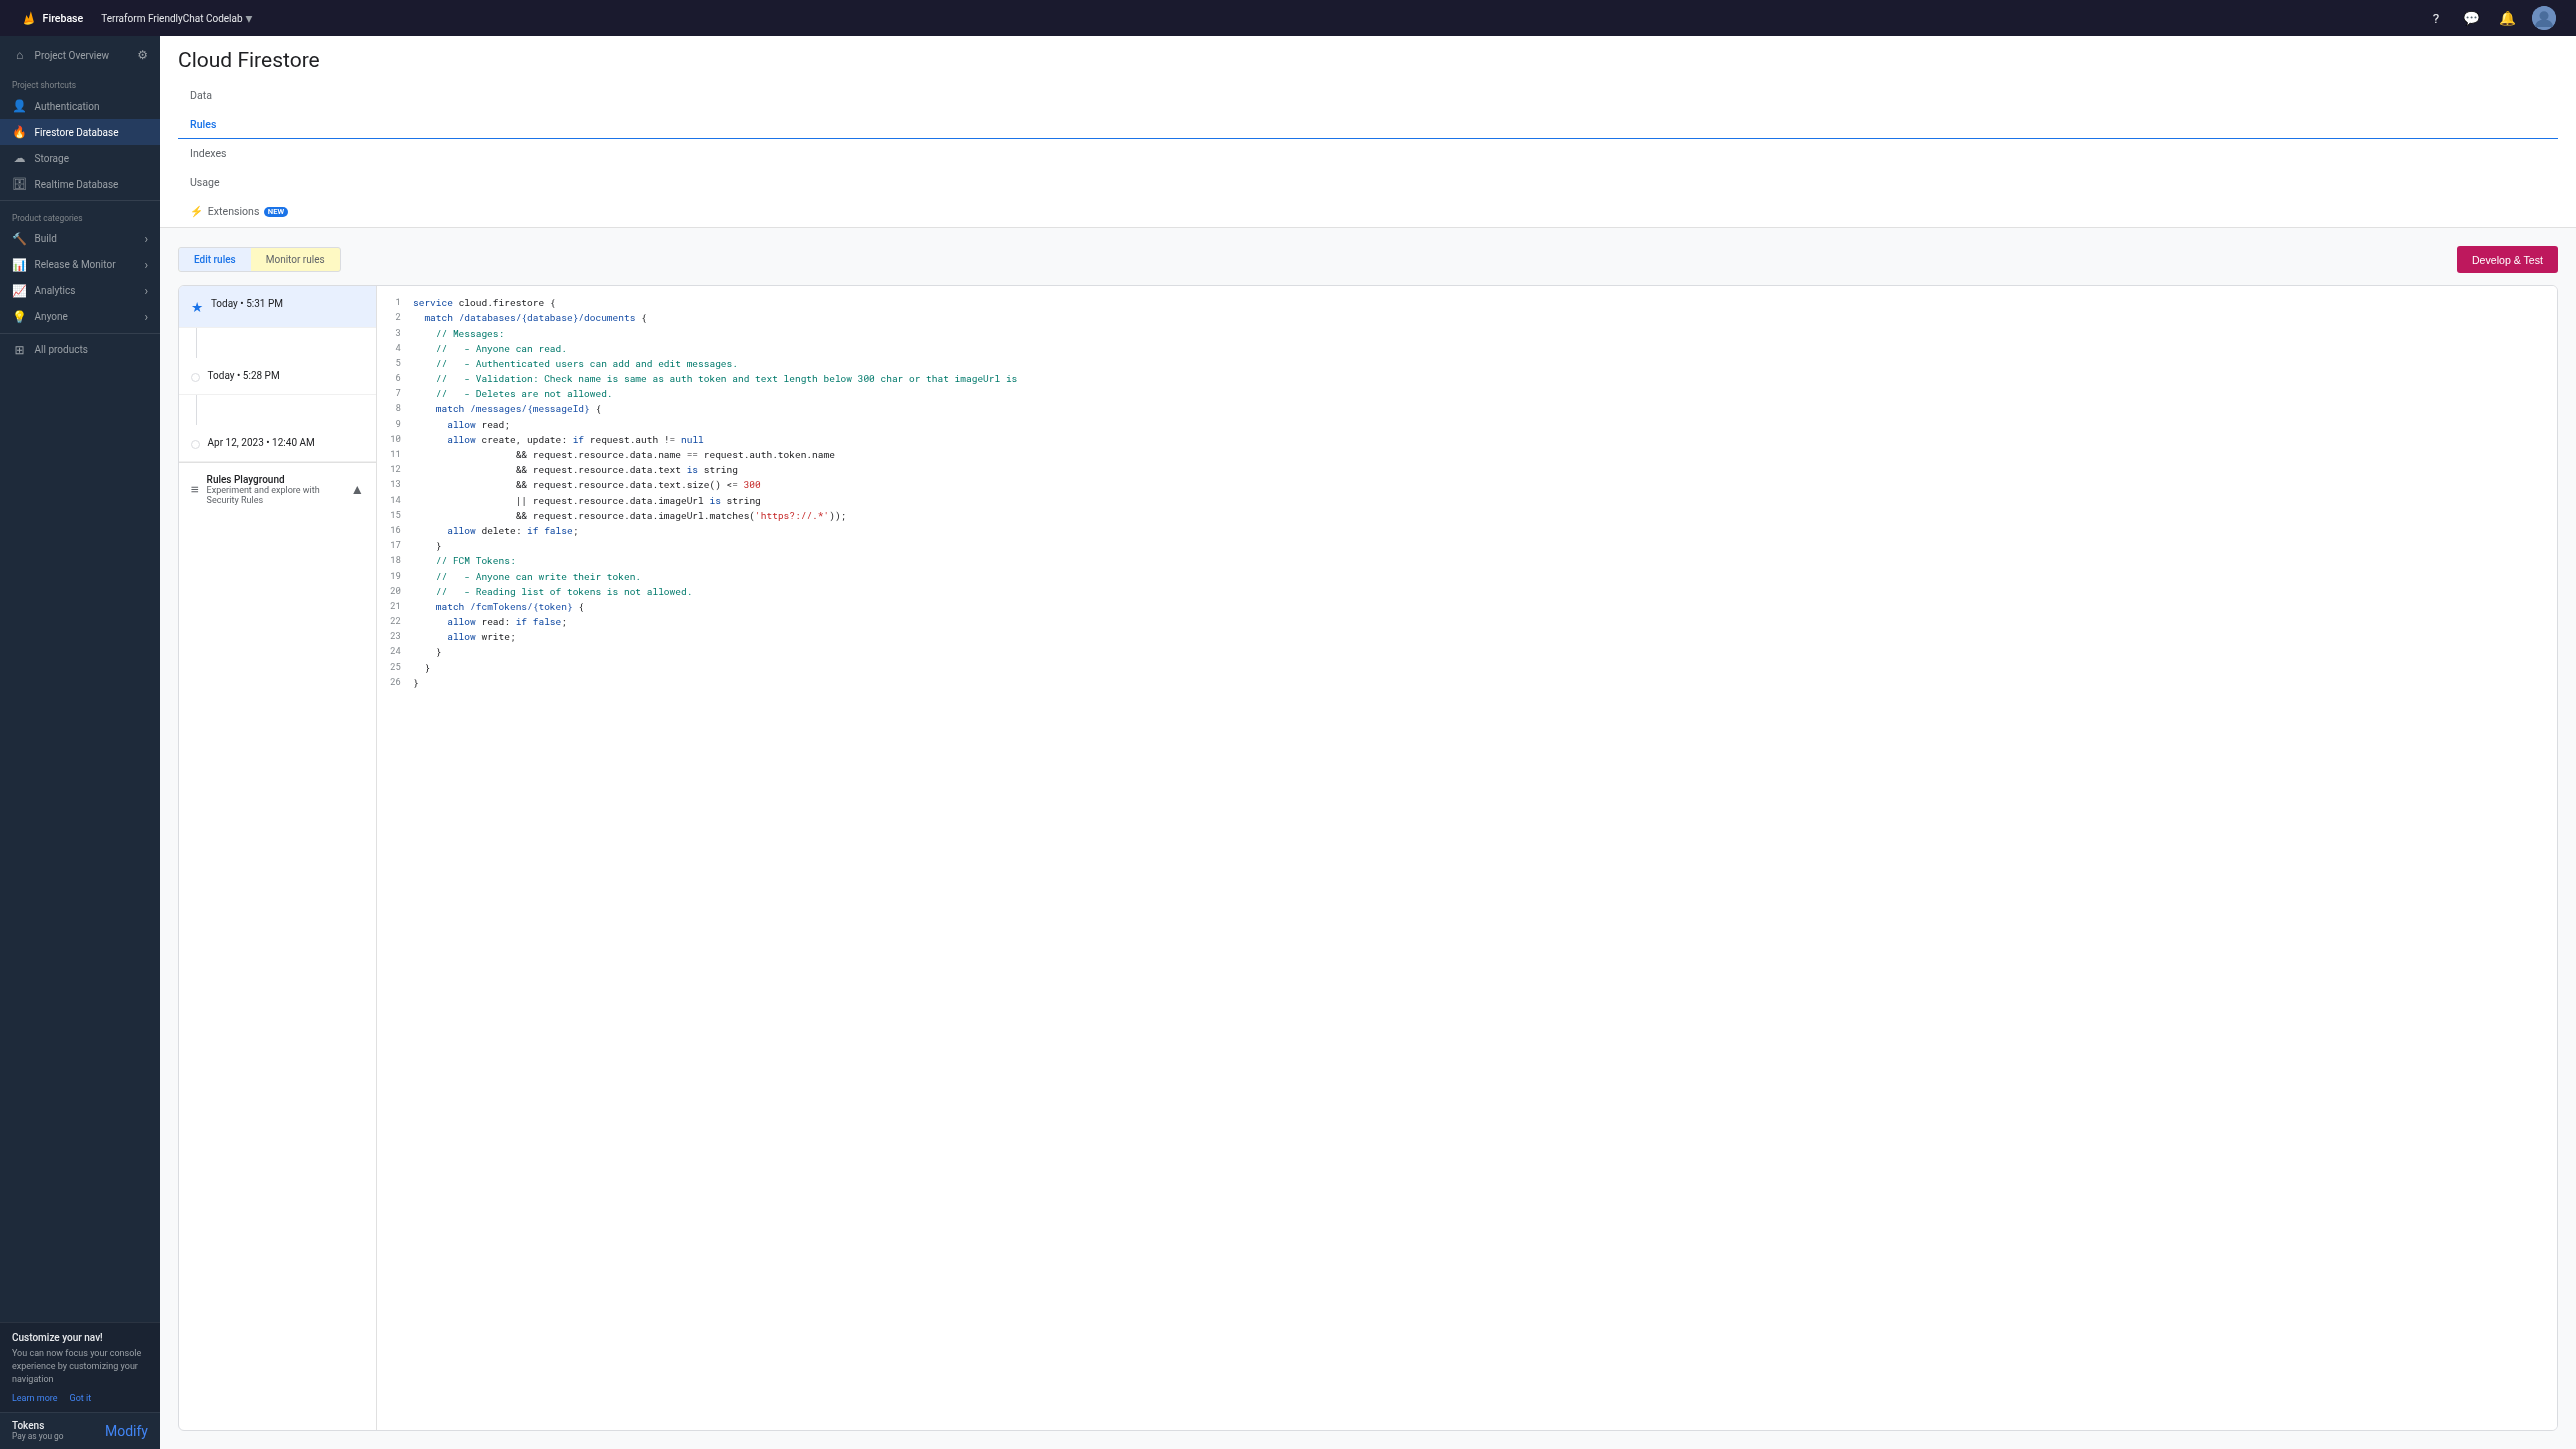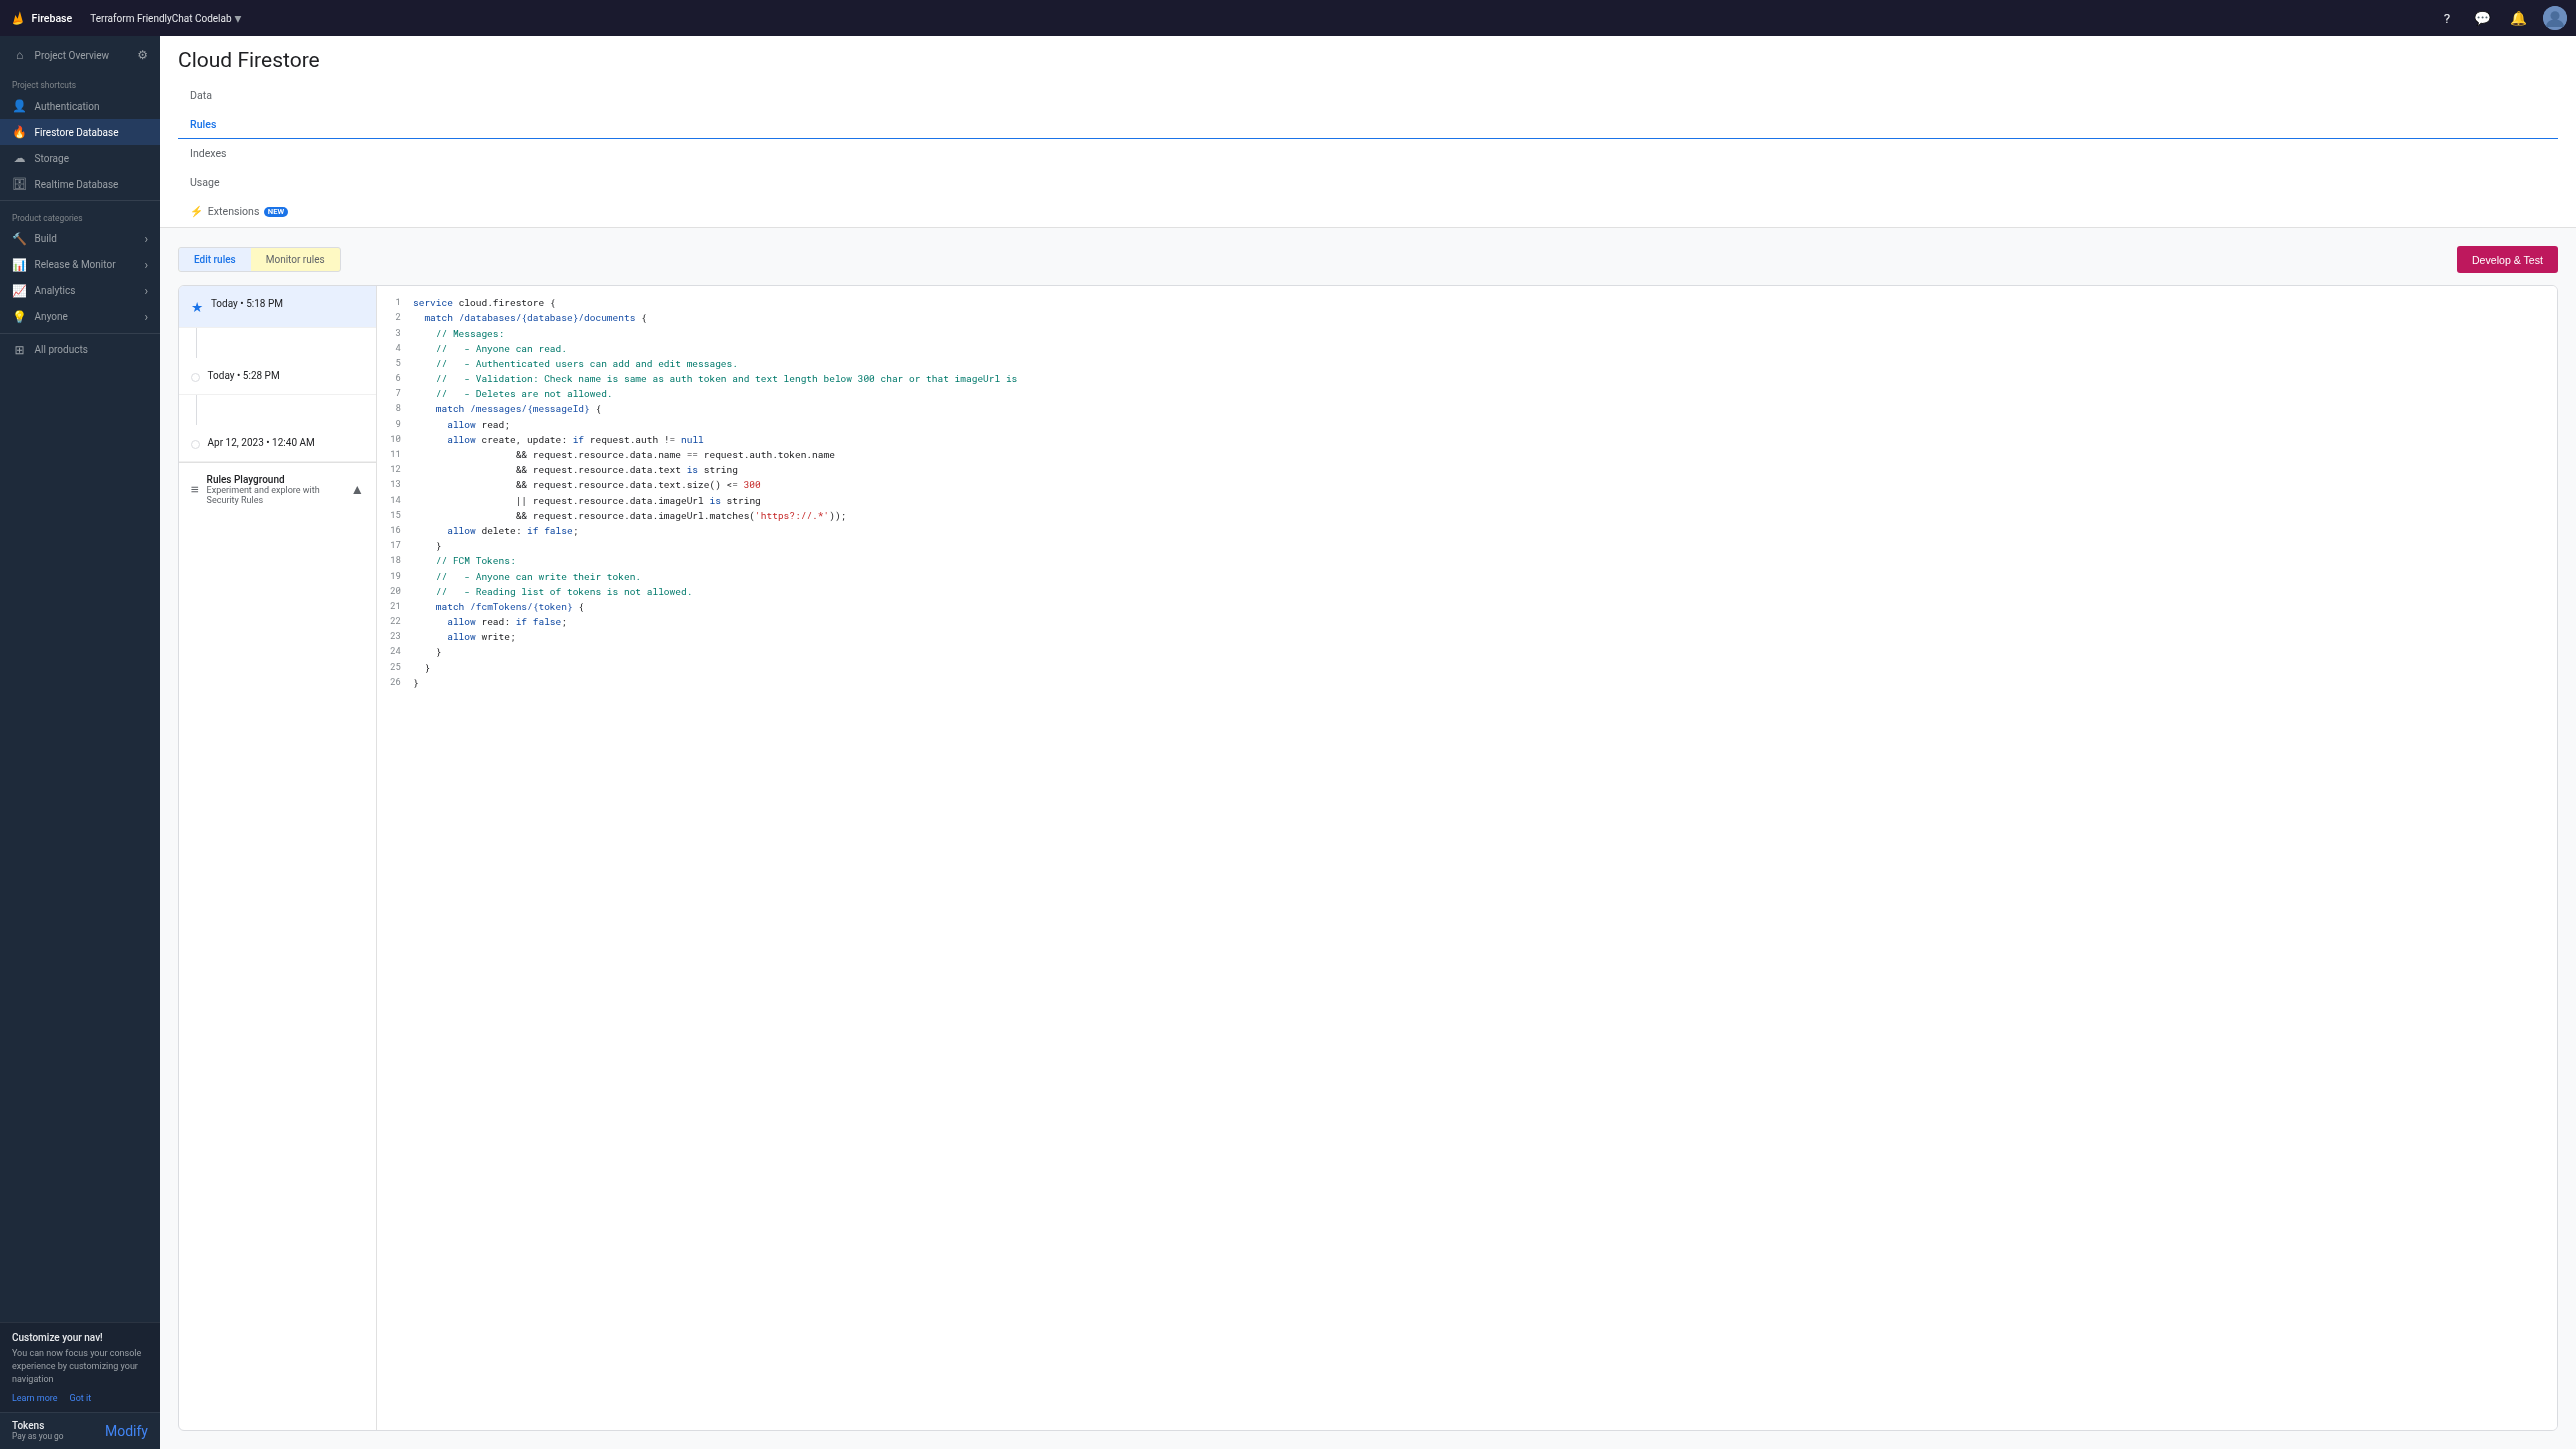--- a/index.html
+++ b/index.html
@@ -1,19 +1,19 @@
 <!DOCTYPE html>
 <html style="font-size:12px"><head>
   <meta charset="utf-8">
   <style>
     * { box-sizing: border-box; margin: 0; padding: 0; }
     body { font-family: 'Google Sans', Roboto, Arial, sans-serif; background: #f8f9fa; color: #202124; display: flex; flex-direction: column; height: 100vh; overflow: hidden; }
 
     
-    .topbar { height: 36px; background: #1a1a2e; display: flex; align-items: center; padding: 0 9px; gap: 6px; flex-shrink: 0; }
+    .topbar { height: 36px; background: #1a1a2e; display: flex; align-items: center; padding: 0 20px; gap: 6px; flex-shrink: 0; }
     .topbar-logo { display: flex; align-items: center; gap: 4.6px; color: #fff; font-size: 10.6px; font-weight: 500; }
     .firebase-icon { width: 18px; height: 18px; }
     .topbar-project { display: flex; align-items: center; gap: 3px; color: #e8eaed; font-size: 10px; margin-left: 12px; cursor: pointer; }
     .topbar-project .chevron { font-size: 13.7px; color: #9aa0a6; }
     .topbar-right { margin-left: auto; display: flex; align-items: center; gap: 12px; }
     .topbar-icon { width: 24px; height: 24px; border-radius: 50%; display: flex; align-items: center; justify-content: center; color: #e8eaed; cursor: pointer; font-size: 13.7px; }
     .avatar { width: 24px; height: 24px; border-radius: 50%; background: #6c8ebf; display: flex; align-items: center; justify-content: center; color: white; font-size: 10px; cursor: pointer; overflow: hidden; }
 
     
     .main-layout { display: flex; flex: 1; overflow: hidden; }
@@ -254,21 +254,21 @@
         <button class="develop-test-btn">Develop &amp; Test</button>
       </div>
 
       <div class="rules-panel">
 
         <div class="timeline-sidebar">
           <div style="flex:1; overflow-y: auto;">
 
             <div class="timeline-item active">
               <span class="star-icon">★</span>
-              <span class="time-text">Today • 5:18 PM</span>
+              <span class="time-text">Today • 5:31 PM</span>
             </div>
             <div class="timeline-connector"></div>
 
             <div class="timeline-item">
               <div class="time-dot"></div>
               <span class="time-text">Today • 5:28 PM</span>
             </div>
             <div class="timeline-connector"></div>
 
             <div class="timeline-item">

